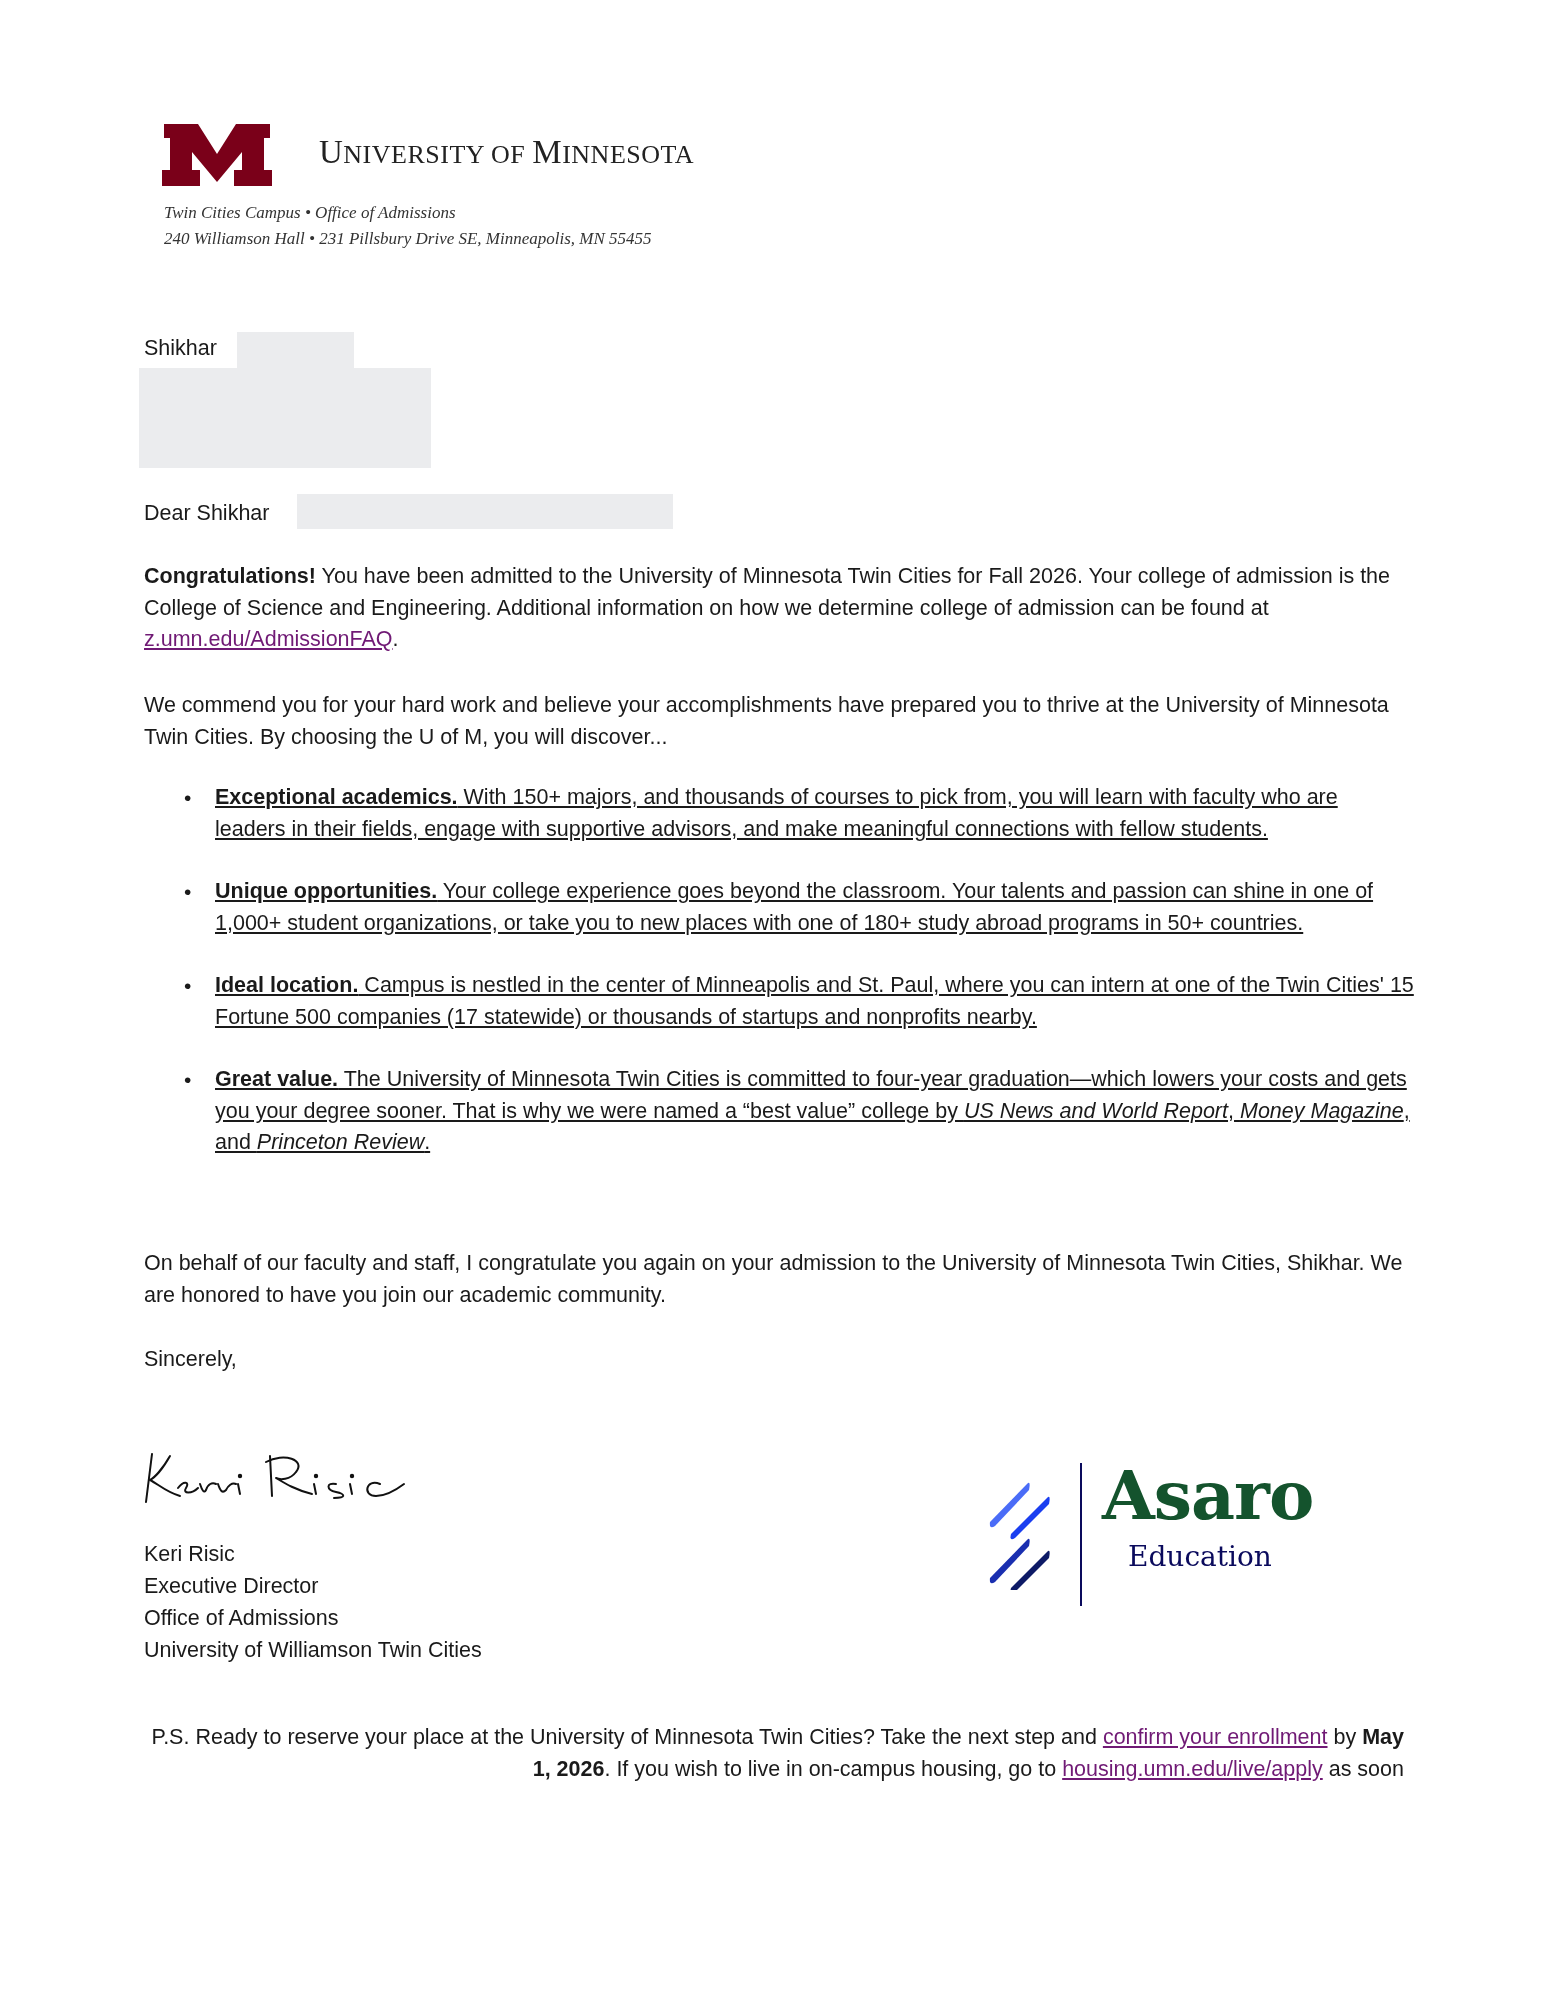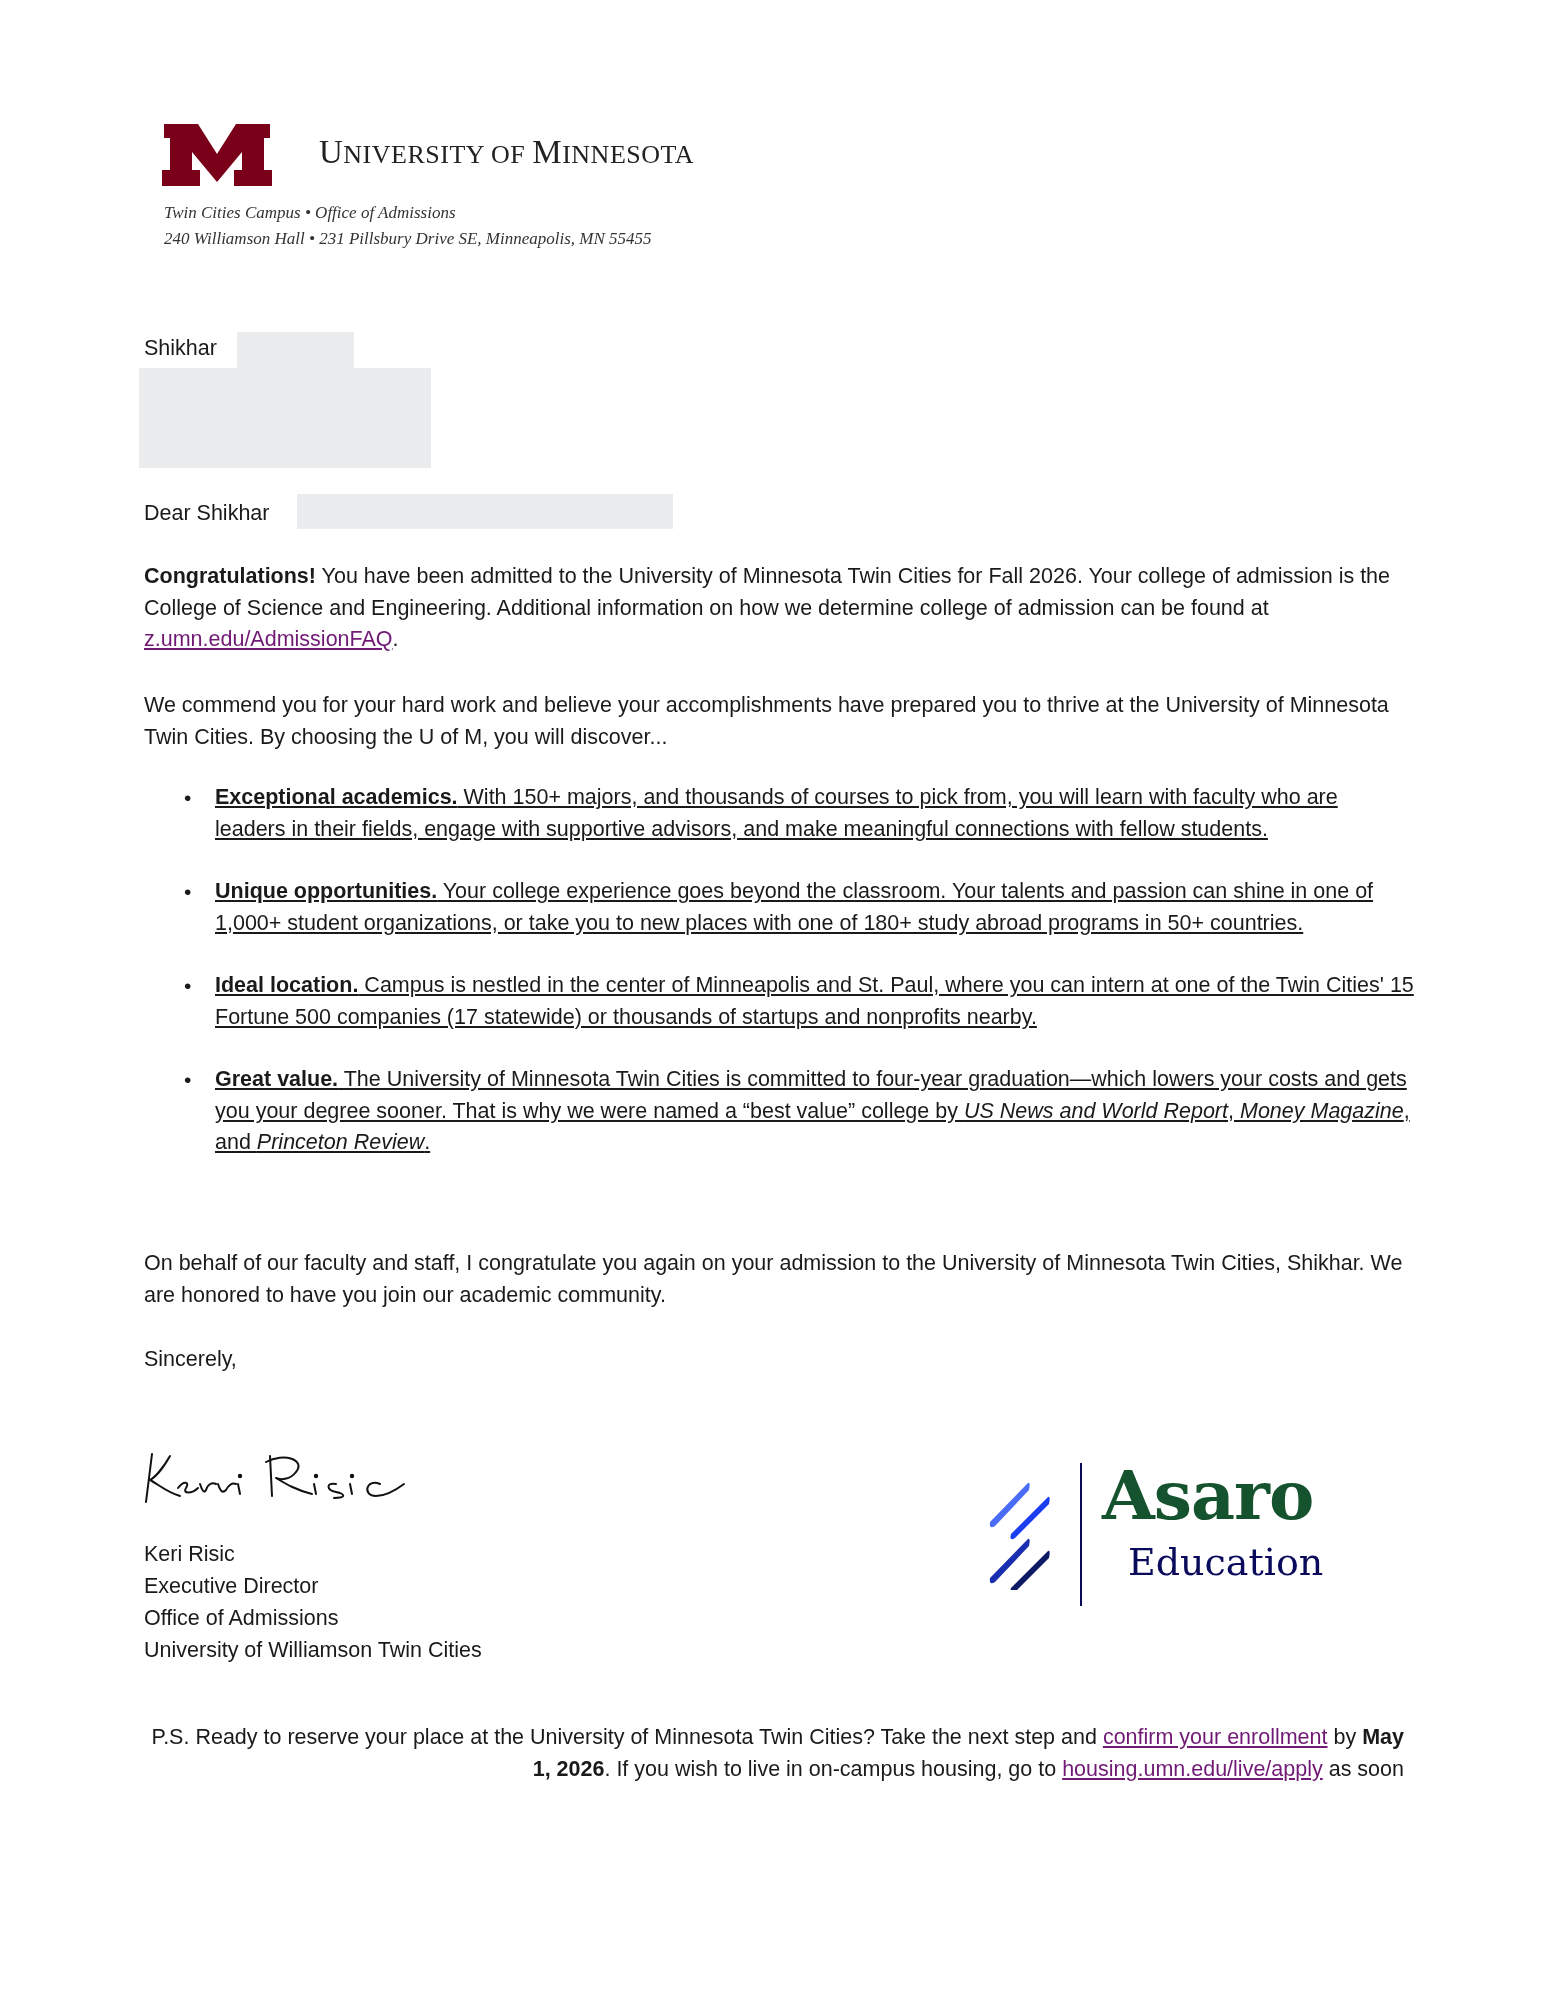--- a/index.html
+++ b/index.html
@@ -13,21 +13,21 @@
   .redact { background:#ebecee; }
   .txt { font-size:21.5px; line-height:31.5px; color:#1a1a1a; }
   .p { left:144px; width:1260px; }
   .bullets { left:144px; width:1270px;text-decoration:underline; }
   .bullet { position:relative; padding-left:71px; margin-bottom:31px; }
   .bullet::before { content:"•"; position:absolute; left:40px; top:0; font-size:21px; }
   a.link { color:#701a75; text-decoration:underline; }
   b { font-weight:bold; }
   .sig { left:140px; top:1440px; width:270px; height:70px; }
   .asaro-title { left:1102px; top:1455px; font-family:"DejaVu Serif", serif; font-size:68px; color:#14532d; font-weight:bold; letter-spacing:-1px; }
-  .asaro-sub { left:1128px; top:1540px; font-family:"DejaVu Serif", serif; font-size:38px; color:#0a0a5c; }
+  .asaro-sub { left:1128px; top:1540px; font-family:"DejaVu Serif", serif; font-size:28px; color:#0a0a5c; }
 </style>
 </head>
 <body>
 
 <svg class="abs logo" viewBox="0 0 110 62">
   <polygon fill="#7a0019" points="0,62 0,46 8,46 8,14 2,14 2,0 36,0 55,30 74,0 108,0 108,14 102,14 102,46 110,46 110,62 72,62 72,46 80,46 80,28 55,58 30,28 30,46 38,46 38,62"></polygon>
 </svg>
 <div class="abs uni-name">
   <span>U</span><span class="sc">NIVERSITY OF </span><span>M</span><span class="sc">INNESOTA</span>
 </div>

